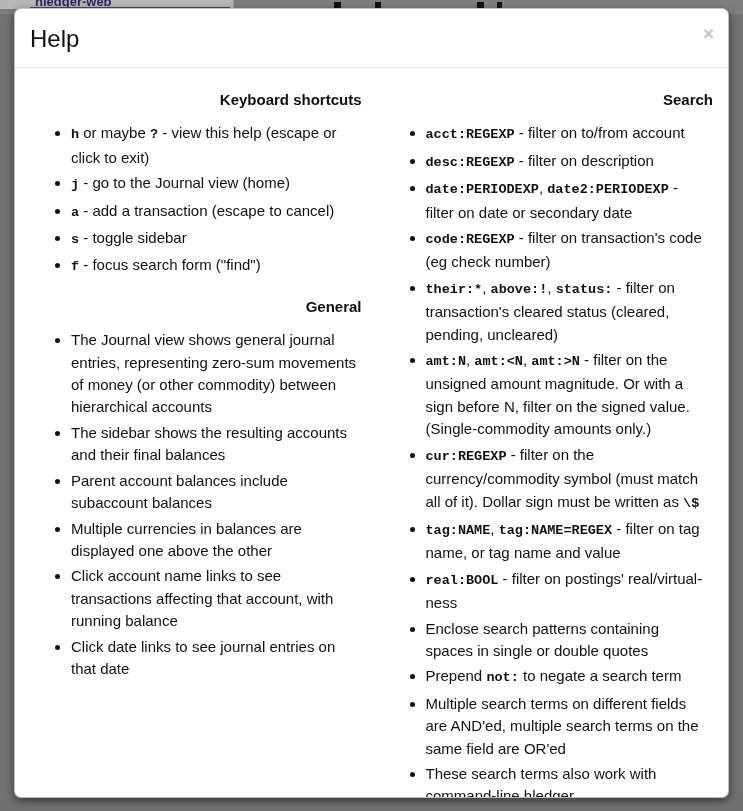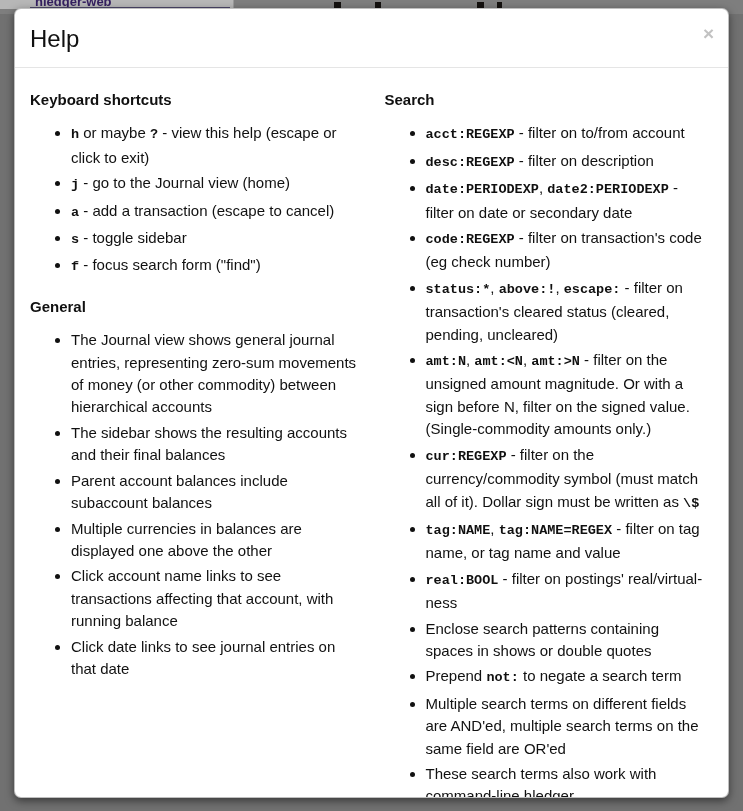--- a/index.html
+++ b/index.html
@@ -70,20 +70,21 @@
     font-size:15px;
     line-height:22.4px;
   }
   .col { width:50%; }
   .col-left  { padding-right:10px; }
   .col-right { padding-left:13px; }
 
   .section-heading {
     font-size:15px; font-weight:bold; color:#101010;
     margin:0 0 11px 0;
+    text-align:right;
   }
   .help-list { margin:6px 0 17px 0; padding-left:38px; }
   .help-list li { margin:3px; }
   code.term {
     font-family:"Liberation Mono", monospace;
     font-weight:bold;
     font-size:13.5px;
     color:#101010;
     background:none;
   }
@@ -128,25 +129,25 @@
           <li>Click date links to see journal entries on that date</li>
         </ul>
       </div>
     <div class="col col-right" id="col-right">
         <div class="section-heading">Search</div>
         <ul class="help-list">
           <li><code class="term">acct:REGEXP</code> - filter on to/from account</li>
           <li><code class="term">desc:REGEXP</code> - filter on description</li>
           <li><code class="term">date:PERIODEXP</code>, <code class="term">date2:PERIODEXP</code> - filter on date or secondary date</li>
           <li><code class="term">code:REGEXP</code> - filter on transaction's code (eg check number)</li>
-          <li><code class="term">status:*</code>, <code class="term">above:!</code>, <code class="term">escape:</code> - filter on transaction's cleared status (cleared, pending, uncleared)</li>
+          <li><code class="term">their:*</code>, <code class="term">above:!</code>, <code class="term">status:</code> - filter on transaction's cleared status (cleared, pending, uncleared)</li>
           <li><code class="term">amt:N</code>, <code class="term">amt:&lt;N</code>, <code class="term">amt:&gt;N</code> - filter on the unsigned amount magnitude. Or with a sign before N, filter on the signed value. (Single-commodity amounts only.)</li>
           <li><code class="term">cur:REGEXP</code> - filter on the currency/commodity symbol (must match all of it). Dollar sign must be written as <code class="term">\$</code></li>
           <li><code class="term">tag:NAME</code>, <code class="term">tag:NAME=REGEX</code> - filter on tag name, or tag name and value</li>
           <li><code class="term">real:BOOL</code> - filter on postings' real/virtual-ness</li>
-          <li>Enclose search patterns containing spaces in shows or double quotes</li>
+          <li>Enclose search patterns containing spaces in single or double quotes</li>
           <li>Prepend <code class="term">not:</code> to negate a search term</li>
           <li>Multiple search terms on different fields are AND'ed, multiple search terms on the same field are OR'ed</li>
           <li>These search terms also work with command-line hledger</li>
         </ul>
       </div>
   </div>
 </div>
 
 </body></html>

